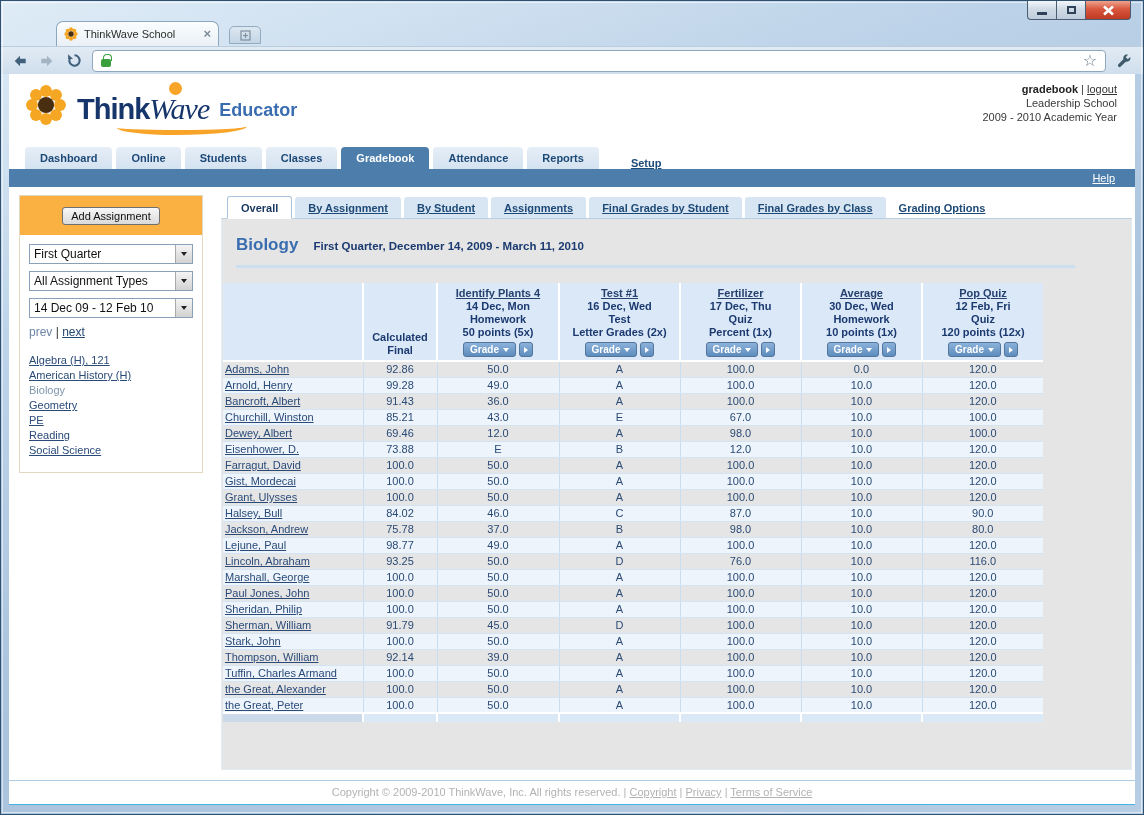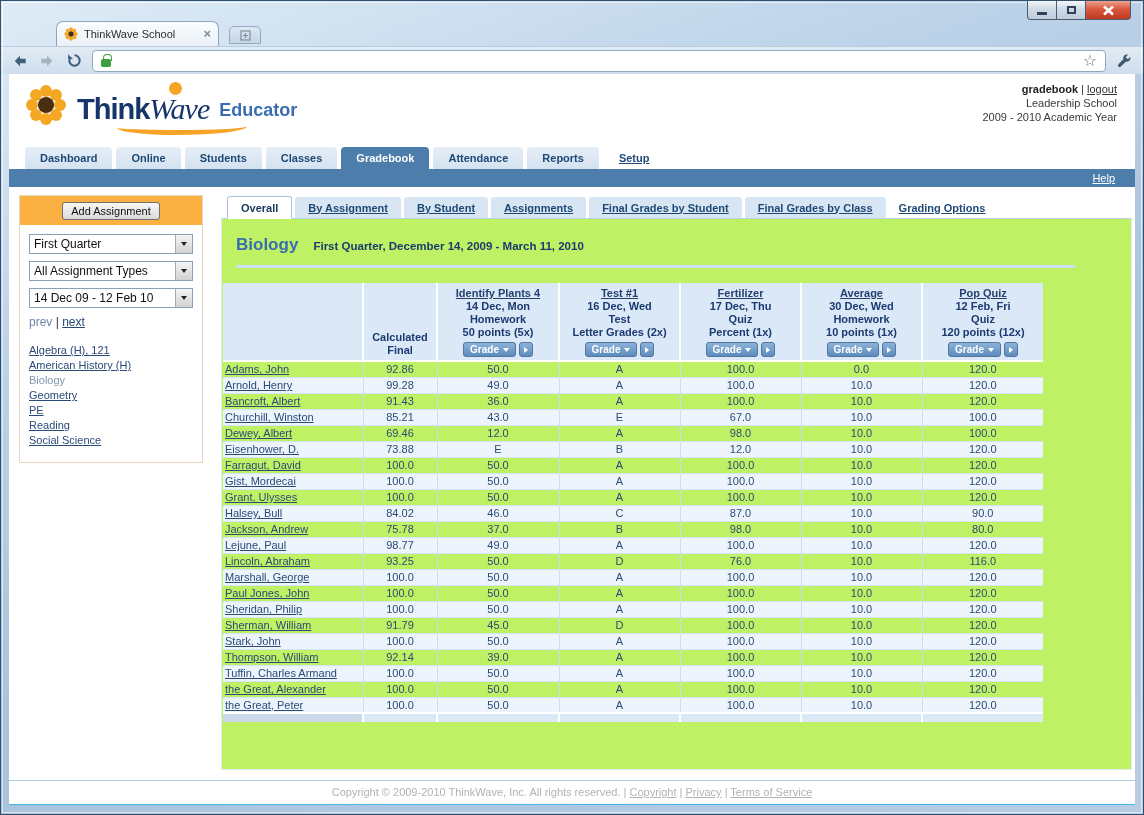--- a/index.html
+++ b/index.html
@@ -49,31 +49,31 @@
   .wm-swoosh { position:absolute; left:40px; bottom:-9px; width:130px; height:16px; border-bottom:5px solid #f8a428; border-radius:0 0 60% 50%; }
   .wm-edu { font-size:18px; font-weight:bold; color:#3a6db0; margin:16px 0 0 10px; }
   .account { position:absolute; right:18px; top:8px; text-align:right; line-height:14px; color:#3a3a3a; font-size:11px; }
   .account b { color:#222; }
   .account a { color:#333; }
 
   
   .navrow { height:24px; padding-left:16px; display:flex; align-items:flex-end; gap:4px; background:#fff; }
   .nav-tab { height:22px; padding:0 15px; display:flex; align-items:center; background:linear-gradient(#e6eef7,#d4e2f0); border-radius:4px 4px 0 0; color:#1d4976; font-weight:bold; font-size:11px; cursor:pointer; }
   .nav-tab.active { background:#4c7dab; color:#fff; }
-  .setup-link { margin-left:16px; height:22px; display:flex; align-items:center; }
+  .setup-link { margin-left:28px; height:22px; display:flex; align-items:flex-end; }
   .setup-link a { color:#1d4976; font-weight:bold; font-size:11px; }
   .bluebar { height:18px; background:#4c7dab; display:flex; align-items:center; justify-content:flex-end; padding-right:20px; }
   .bluebar a { color:#fff; font-size:11px; }
 
   
   .content { position:relative; height:calc(100% - 71px - 24px - 18px - 26px); background:#fff; }
 
   
   .sidebar { position:absolute; left:10px; top:8px; width:184px; border:1px solid #e3d7c2; background:#fff; }
-  .sb-orange { height:29px; background:#fbb042; display:flex; align-items:center; justify-content:center; }
+  .sb-orange { height:39px; background:#fbb042; display:flex; align-items:center; justify-content:center; }
   .win-btn { border:1px solid #6f6f6f; border-radius:3px; background:linear-gradient(#f8f8f8,#dadada); font-size:11px; color:#111; padding:2px 8px; font-family:"Liberation Sans",sans-serif; }
   .sb-body { padding:9px 9px 14px 9px; }
   .select { width:164px; height:20px; border:1px solid #8aa0b8; background:#fff; display:flex; align-items:center; margin-bottom:7px; cursor:default; }
   .select-text { flex:1; padding-left:4px; font-size:12px; color:#111; white-space:nowrap; overflow:hidden; }
   .select-btn { width:17px; height:18px; background:linear-gradient(#f4f4f4,#d2d2d2); border-left:1px solid #a9a9a9; display:flex; align-items:center; justify-content:center; }
   .tri-select { width:0; height:0; border-left:3.5px solid transparent; border-right:3.5px solid transparent; border-top:4px solid #222; }
   .prevnext { width:164px; text-align:left; margin:2px 0 14px 0; font-size:12px; color:#333; }
   .prevnext .prev { color:#6e86a8; text-decoration:none; }
   .prevnext .next { color:#24476f; font-weight:normal; }
   .classlist a, .classlist span { display:block; line-height:15px; font-size:11px; }
@@ -81,21 +81,21 @@
   .classlist .current { color:#7d96ad; text-decoration:none; }
 
   
   .main { position:absolute; left:212px; right:3px; top:8px; }
   .gb-tabs { display:flex; align-items:flex-end; gap:3px; padding-left:6px; height:23px; }
   .gb-tab { height:21px; padding:0 13px; display:flex; align-items:center; background:#d8e5f2; border-radius:3px 3px 0 0; font-size:11px; font-weight:bold; }
   .gb-tab a { color:#1d4976; }
   .gb-tab.active { background:#fff; border:1px solid #a9c4da; border-bottom:1px solid #fff; height:23px; margin-bottom:-1px; z-index:2; color:#17365e; }
   .grading-opts { margin-left:10px; height:21px; display:flex; align-items:center; }
   .grading-opts a { color:#1d4976; font-weight:bold; font-size:11px; }
-  .panel { background:#bef264; border-top:1px solid #b9cfe4; border-left:1px solid #e2ecf5; border-right:1px solid #e2ecf5; border-bottom:1px solid #e2ecf5; min-height:552px; padding-top:16px; }
+  .panel { background:#e5e5e5; border-top:1px solid #b9cfe4; border-left:1px solid #e2ecf5; border-right:1px solid #e2ecf5; border-bottom:1px solid #e2ecf5; min-height:552px; padding-top:16px; }
   .titlebox { padding-left:14px; }
   .cls-title { display:inline; font-size:17px; font-weight:bold; color:#3a6db0; }
   .term-label { display:inline; margin-left:12px; font-size:11.5px; font-weight:bold; color:#1b3a70; }
   .title-rule { height:3px; background:#ccdff0; margin:10px 56px 15px 14px; }
 
   
   table.grid { border-collapse:collapse; table-layout:fixed; width:820px; margin-left:1px; }
   .ghead td { background:#dbe8f8; border-left:2px solid #fff; border-bottom:2px solid #fff; vertical-align:bottom; text-align:center; padding:4px 0 3px 0; color:#1b3a70; font-weight:bold; font-size:11px; line-height:13px; }
   .ghead td:first-child { border-left:none; }
   .asg-name { color:#26416e; font-weight:bold; }

